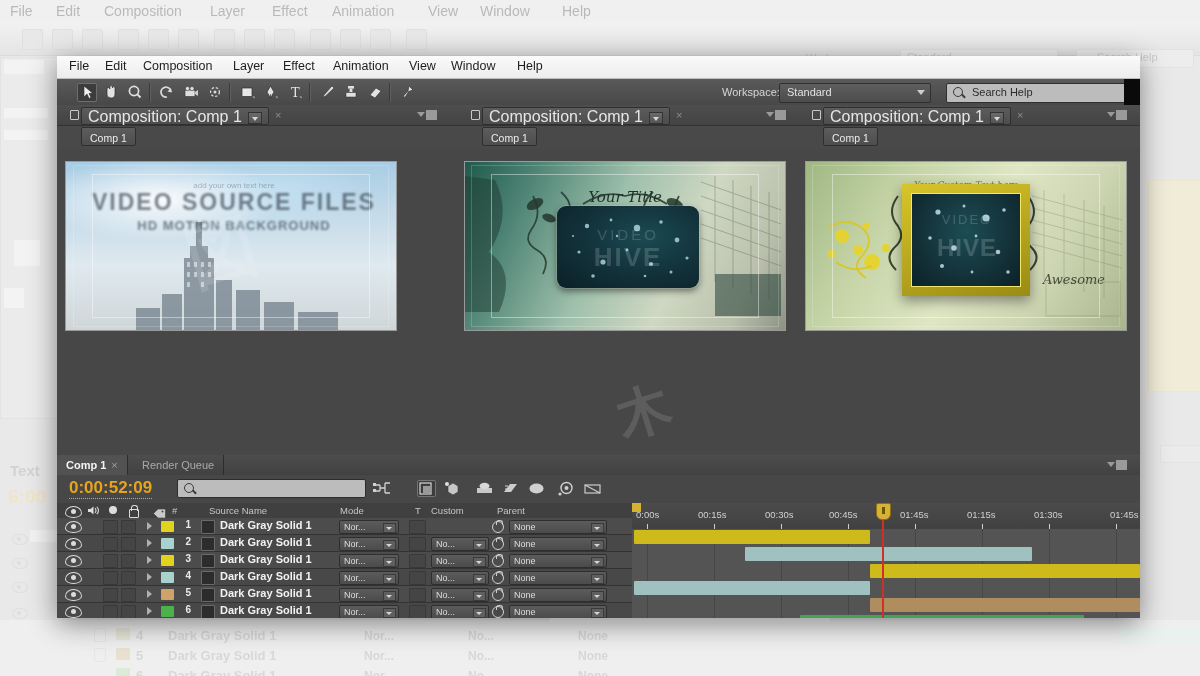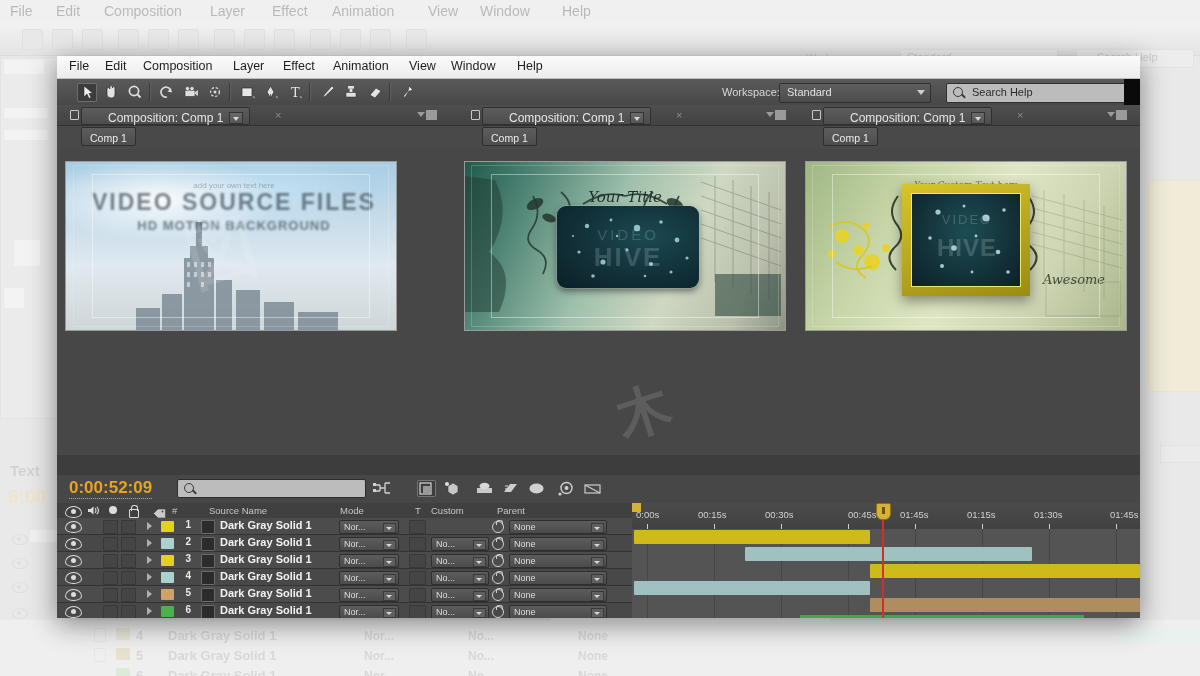--- a/index.html
+++ b/index.html
@@ -55,21 +55,21 @@
   .blackbox{position:absolute;top:0;width:16px;height:27px;background:#0a0a0a;}
 
   
   .viewers{position:absolute;left:0;top:49px;width:1083px;height:399px;background:#3e3e3e;}
   .vp{position:absolute;top:0;height:399px;background:#494949;border-right:1px solid #2c2c2c;}
   .vp-tabrow{position:absolute;left:0;top:0;width:100%;height:20px;
       background:linear-gradient(180deg,#4e4e4e,#434343);border-bottom:1px solid #333;}
   .vp-tab{position:absolute;left:8px;top:2px;height:16px;border-radius:2px;
       background:linear-gradient(180deg,#5c5c5c,#4d4d4d);border:1px solid #2f2f2f;padding:0 6px;}
   .vp-tab .lk{position:absolute;left:-12px;top:2px;width:7px;height:8px;border:1.5px solid #c9c9c9;border-radius:1px;}
-  .vp-tab .t{font-size:12px;color:#e6e6e6;line-height:16px;white-space:nowrap;margin-left:20px;}
+  .vp-tab .t{font-size:16px;color:#e6e6e6;line-height:16px;white-space:nowrap;}
   .vp-tab .ar{display:inline-block;margin-left:6px;width:12px;height:10px;
       background:linear-gradient(180deg,#6a6a6a,#555);border:1px solid #333;vertical-align:middle;position:relative;}
   .vp-tab .ar:after{content:"";position:absolute;left:3px;top:4px;width:0;height:0;
       border-left:3px solid transparent;border-right:3px solid transparent;border-top:4px solid #d8d8d8;}
   .vp-x{position:absolute;top:4px;font-size:11px;color:#8c8c8c;}
   .vp-menu{position:absolute;top:5px;width:22px;height:10px;}
   .vp-menu .l1{position:absolute;right:0;top:0;width:11px;height:10px;background:#9a9a9a;}
   .vp-menu .l2{position:absolute;right:12px;top:2px;width:0;height:0;
       border-left:4px solid transparent;border-right:4px solid transparent;border-top:5px solid #9a9a9a;}
   .vp-crumb{position:absolute;left:24px;top:22px;height:17px;border-radius:2px;padding:0 8px;
@@ -677,20 +677,32 @@
               <i class="b"></i>
             </div>
           <div class="bb" style="left:326px;width:58px">
             <span class="tx">Quarter</span>
           </div>
         </div>
       </div>
     </div>
 
     <div class="tl">
+      <div class="tl-tabs">
+        <div class="tl-tab active" style="left:0">
+          <span>Comp 1</span><span class="cx">×</span>
+        </div>
+        <div class="tl-tab idle" style="left:76px">
+          <span>Render Queue</span>
+        </div>
+        <div class="vp-menu" style="left:1048px;top:5px">
+            <i class="l1"></i>
+            <i class="l2"></i>
+          </div>
+      </div>
 
       <div class="tl-head">
         <div class="tc">0:00:52:09</div>
         <div class="tl-search">
           <div class="mag" style="left:6px;top:3px"></div>
         </div>
         <div class="hicon" style="left:316px">
           <svg width="19" height="17" viewBox="0 0 19 17">
               <path d="M2 5 L7 5 M2 11 L7 11 M7 5 L7 11 M7 8 L12 8 M12 3 L17 3 M12 13 L17 13 M12 3 L12 13" stroke="#d2d2d2" stroke-width="1.3" fill="none"></path>
               <rect x="0" y="3" width="3" height="3" fill="#d2d2d2"></rect>
@@ -929,21 +941,21 @@
               <i class="ma"></i>
           </div>
         </div>
       </div>
 
       <div class="ruler">
         <div class="wm-head"></div>
         <div class="rl" style="left:4px">0:00s</div>
         <div class="rl" style="left:66px">00:15s</div>
         <div class="rl" style="left:133px">00:30s</div>
-        <div class="rl" style="left:216px">00:45s</div>
+        <div class="rl" style="left:197px">00:45s</div>
         <div class="rl" style="left:270px"></div>
         <div class="rl" style="left:268px">01:45s</div>
         <div class="rl" style="left:335px">01:15s</div>
         <div class="rl" style="left:402px">01:30s</div>
         <div class="rl" style="left:478px">01:45s</div>
         <div class="rt" style="left:15px"></div>
           <div class="rt" style="left:82px"></div>
         <div class="rt" style="left:149px"></div>
           <div class="rt" style="left:216px"></div>
         <div class="rt" style="left:283px"></div>

